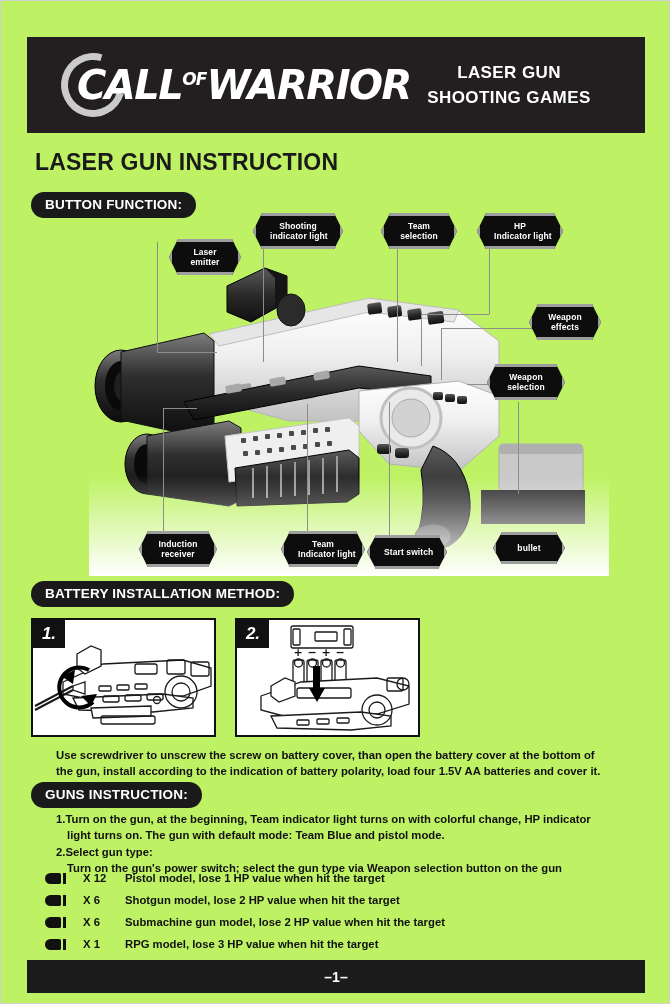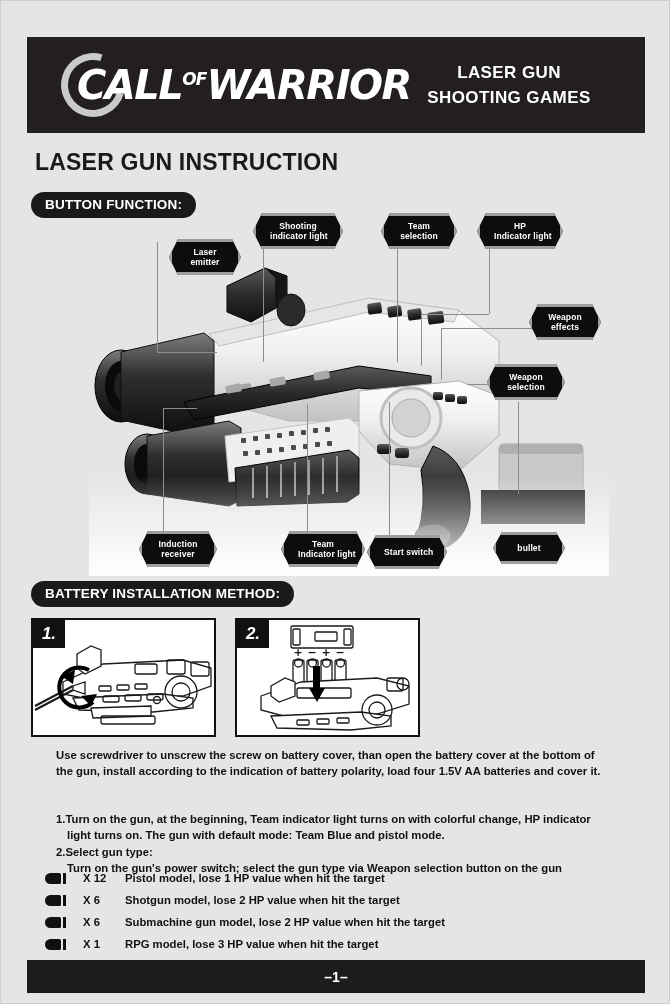--- a/index.html
+++ b/index.html
@@ -5,21 +5,21 @@
   * { box-sizing: border-box; margin: 0; padding: 0; }
   html, body {
     width: 670px; height: 1004px;
     background: #ffffff;
     font-family: "Liberation Sans", sans-serif;
     overflow: hidden;
   }
   .page {
     position: relative;
     width: 670px; height: 1004px;
-    background: #e5e5e5;
+    background: #bef264;
     border: 1px solid #cfcfcf;
   }
 
   
   .masthead {
     position: absolute; left: 26px; top: 36px;
     width: 618px; height: 96px;
     background: #231f20;
     display: flex; align-items: center;
   }
@@ -497,20 +497,21 @@
         <polygon points="72,68 88,68 80,82" fill="#000"></polygon>
       </g>
     </svg>
   </div>
 
   <div class="body-text" id="battery-desc">
     <div>Use screwdriver to unscrew the screw on battery cover, than open the battery cover at the bottom of</div>
     <div>the gun, install according to the indication of battery polarity, load four 1.5V AA batteries and cover it.</div>
   </div>
 
+  <div class="pill" id="pill-guns">GUNS INSTRUCTION:</div>
 
   <div class="body-text" id="guns-list">
     <div>1.Turn on the gun, at the beginning, Team indicator light turns on with colorful change, HP indicator</div>
     <div class="indent">light turns on. The gun with default mode: Team Blue and pistol mode.</div>
     <div>2.Select gun type:</div>
     <div class="indent">Turn on the gun's power switch; select the gun type via Weapon selection button on the gun</div>
   </div>
 
   <div class="weapon-rows">
     <div class="weapon-row">

